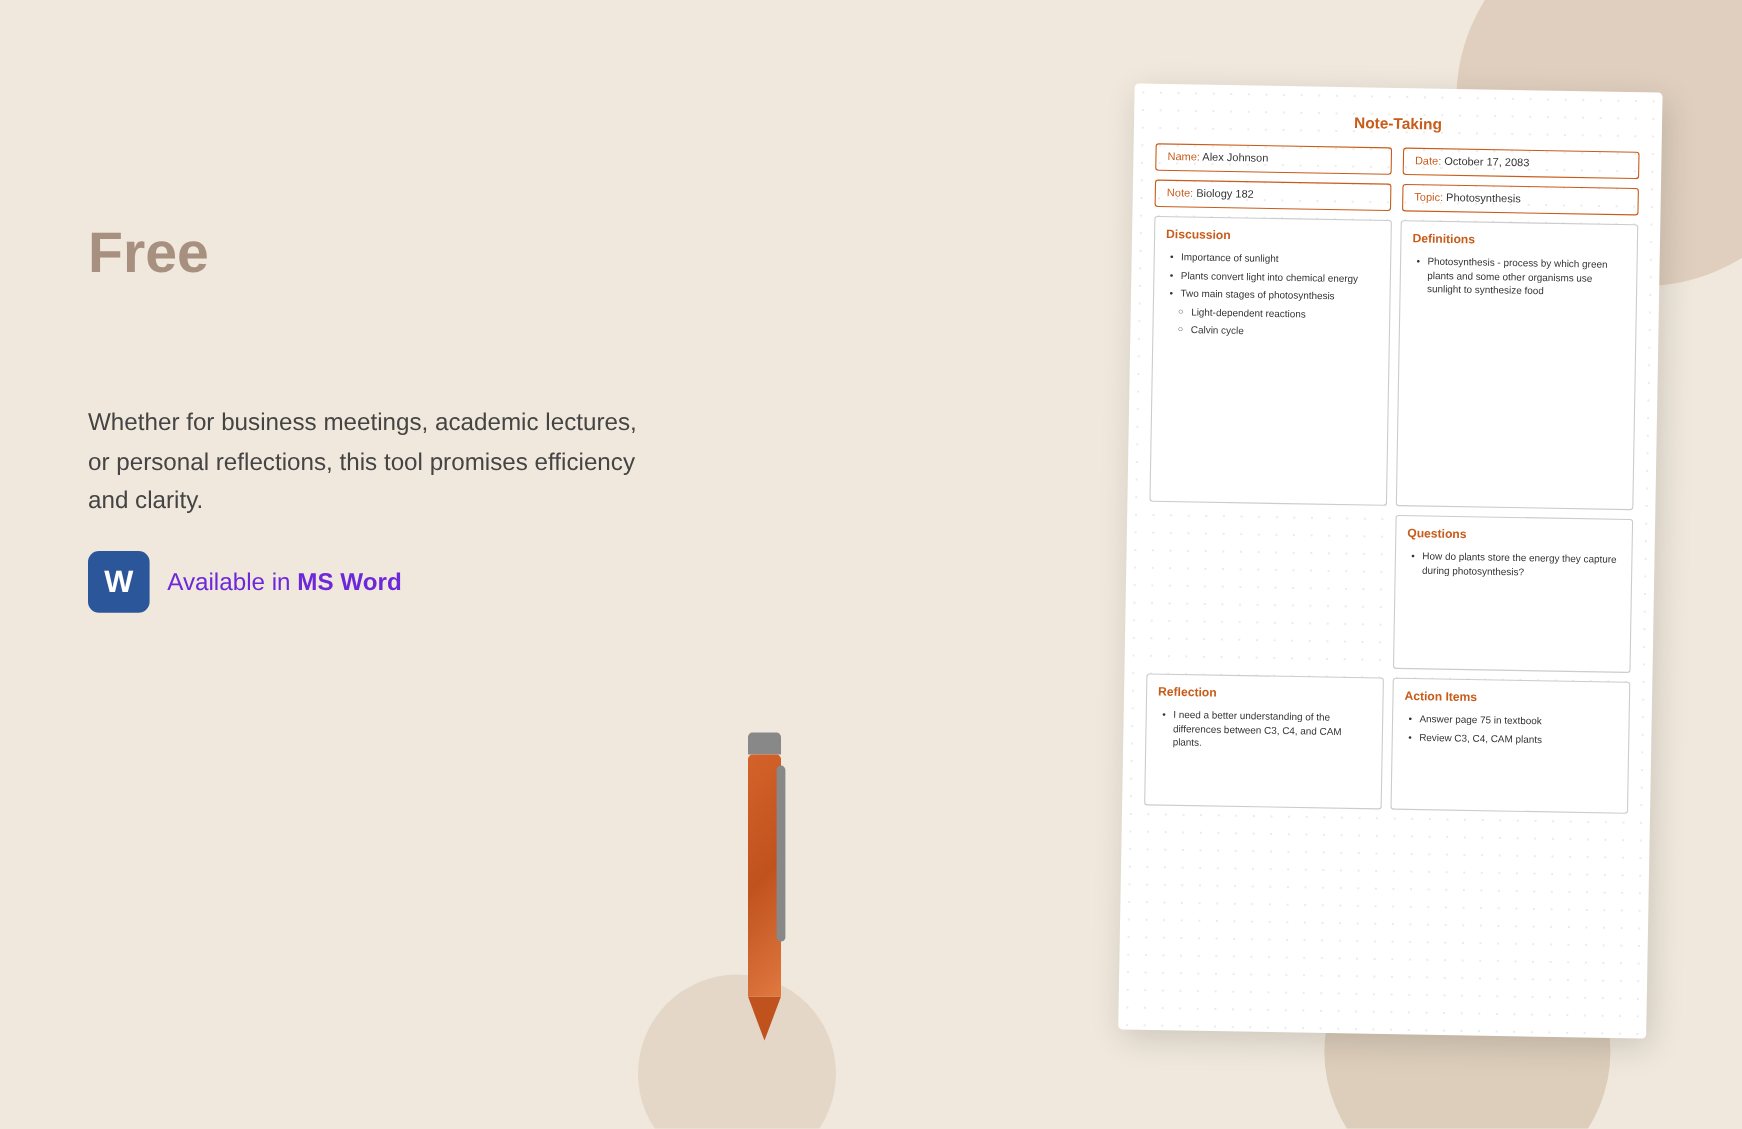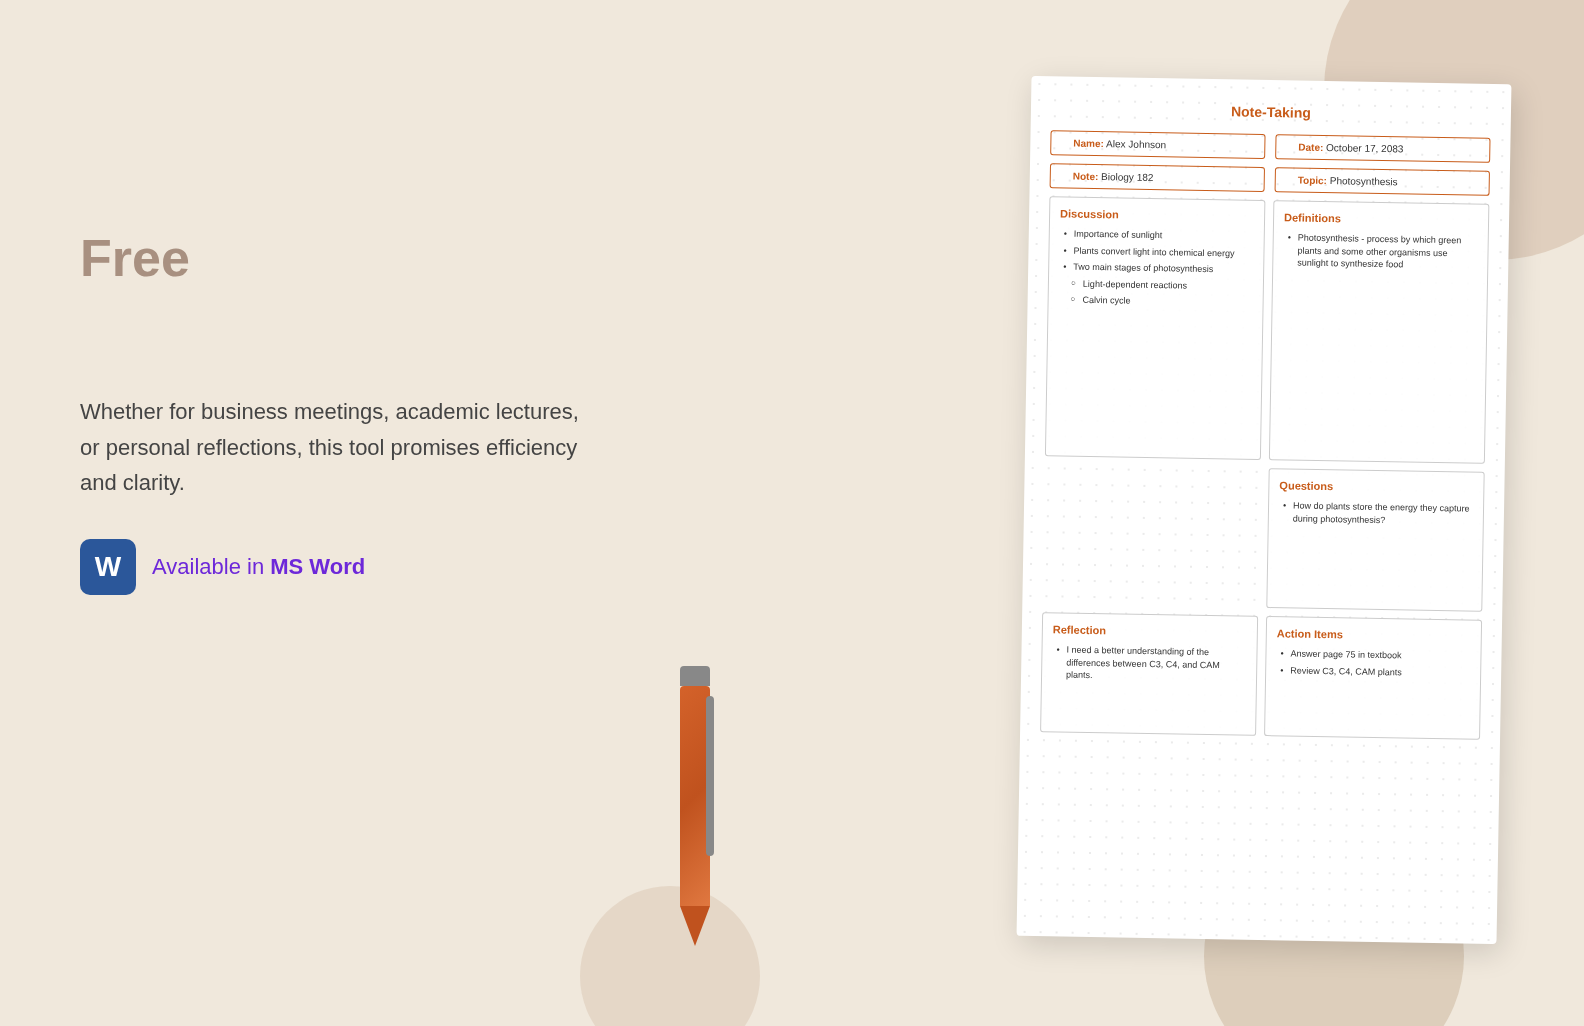--- a/index.html
+++ b/index.html
@@ -53,37 +53,36 @@
       left: 80px;
       top: 200px;
       width: 580px;
     }
 
     .free-label {
       font-size: 52px;
       font-weight: 700;
       color: #a89080;
       margin-bottom: 8px;
-      margin-top: 28px;
     }
 
     .main-title {
       font-size: 64px;
       font-weight: 900;
       color: #1a1a1a;
       line-height: 1.1;
       margin-bottom: 28px;
     }
 
     .description {
       font-size: 22px;
       color: #444;
       line-height: 1.6;
       max-width: 520px;
-      margin-bottom: 39px;
+      margin-bottom: 29px;
     }
 
     .ms-word-badge {
       display: flex;
       align-items: center;
       gap: 16px;
     }
 
     .ms-word-icon {
       width: 56px;
@@ -196,23 +195,22 @@
     .form-field {
       flex: 1;
       border: 1px solid #c85c1a;
       border-radius: 3px;
       padding: 6px 10px;
       font-size: 10px;
       color: #333;
     }
 
     .form-field .field-label {
-      font-weight: 700;
+      font-weight: 400;
       color: #c85c1a;
-      margin-left: 12px;
     }
 
     
     .content-grid {
       display: grid;
       grid-template-columns: 1fr 1fr;
       gap: 8px;
       position: relative;
       z-index: 1;
       margin-top: 8px;

